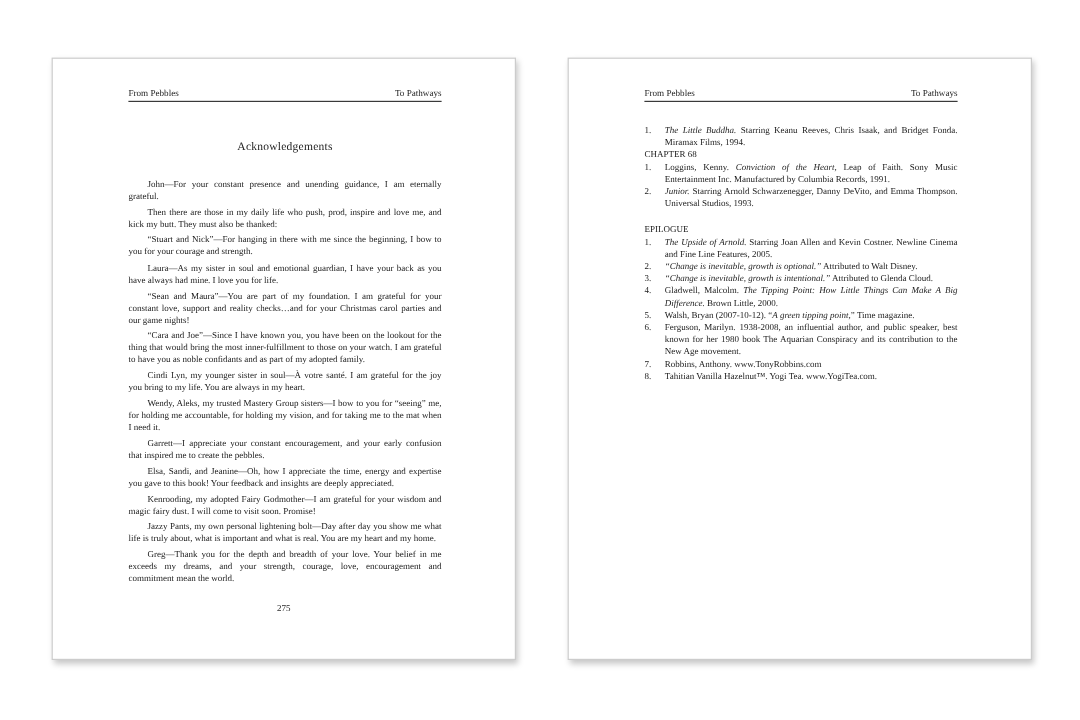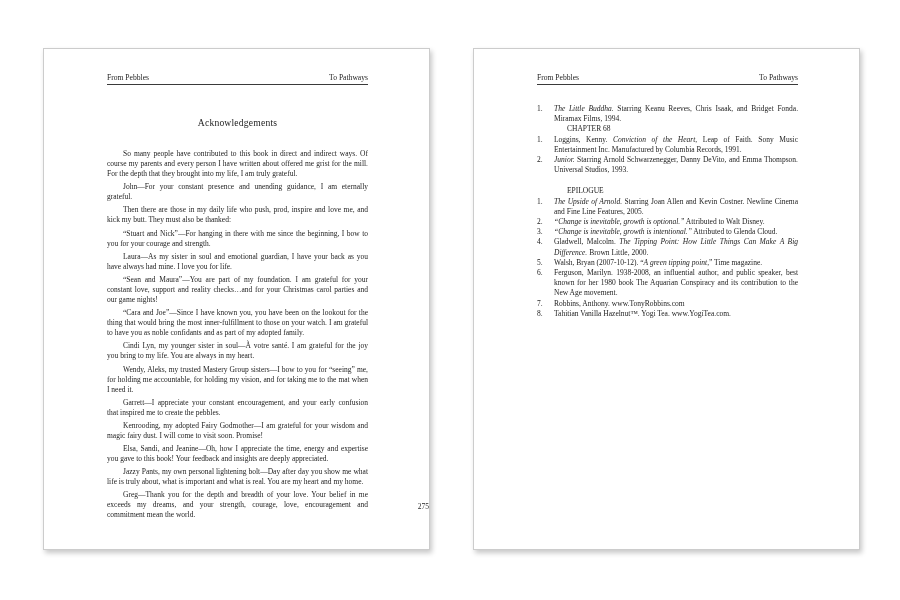--- a/index.html
+++ b/index.html
@@ -67,58 +67,57 @@
   .ref-row { display: flex; }
   .ref-num {
     flex: none;
     width: 17px;
   }
   .ref-text {
     flex: 1;
     text-align: justify;
   }
   .section-heading {
-    margin-left: 30px;
+    margin-left: 0;
   }
   .section-gap { height: 11px; }
   .page-number {
     position: absolute;
     bottom: 38px;
     left: 0;
     right: 0;
-    text-align: right;
+    text-align: center;
     font-size: 7.5px;
     color: #2a2a2a;
   }
 </style>
 </head>
 <body>
 
 <div class="canvas" style="--paper: #ffffff; --ink: #1c1c1c; --page-border: #cccccc;">
 
   <div class="page page-left">
     <div class="page-inner">
       <div class="running-header">
         <span>From Pebbles</span>
         <span>To Pathways</span>
       </div>
       <div class="chapter-title">Acknowledgements</div>
       <div class="paragraphs" id="left-paragraphs">
-          <p class="para">So many people have contributed to this book in direct and indirect ways. Of course my parents and every person I have written about offered me grist for the mill. For the depth that they brought into my life, I am truly grateful.</p>
           <p class="para">John—For your constant presence and unending guidance, I am eternally grateful.</p>
           <p class="para">Then there are those in my daily life who push, prod, inspire and love me, and kick my butt. They must also be thanked:</p>
           <p class="para">“Stuart and Nick”—For hanging in there with me since the beginning, I bow to you for your courage and strength.</p>
           <p class="para">Laura—As my sister in soul and emotional guardian, I have your back as you have always had mine. I love you for life.</p>
           <p class="para">“Sean and Maura”—You are part of my foundation. I am grateful for your constant love, support and reality checks…and for your Christmas carol parties and our game nights!</p>
           <p class="para">“Cara and Joe”—Since I have known you, you have been on the lookout for the thing that would bring the most inner-fulfillment to those on your watch. I am grateful to have you as noble confidants and as part of my adopted family.</p>
           <p class="para">Cindi Lyn, my younger sister in soul—À votre santé. I am grateful for the joy you bring to my life. You are always in my heart.</p>
           <p class="para">Wendy, Aleks, my trusted Mastery Group sisters—I bow to you for “seeing” me, for holding me accountable, for holding my vision, and for taking me to the mat when I need it.</p>
           <p class="para">Garrett—I appreciate your constant encouragement, and your early confusion that inspired me to create the pebbles.</p>
+          <p class="para">Elsa, Sandi, and Jeanine—Oh, how I appreciate the time, energy and expertise you gave to this book! Your feedback and insights are deeply appreciated.</p>
           <p class="para">Kenrooding, my adopted Fairy Godmother—I am grateful for your wisdom and magic fairy dust. I will come to visit soon. Promise!</p>
-          <p class="para">Elsa, Sandi, and Jeanine—Oh, how I appreciate the time, energy and expertise you gave to this book! Your feedback and insights are deeply appreciated.</p>
           <p class="para">Jazzy Pants, my own personal lightening bolt—Day after day you show me what life is truly about, what is important and what is real. You are my heart and my home.</p>
           <p class="para">Greg—Thank you for the depth and breadth of your love. Your belief in me exceeds my dreams, and your strength, courage, love, encouragement and commitment mean the world.</p>
         </div>
     </div>
     <div class="page-number">275</div>
   </div>
 
   <div class="page page-right">
     <div class="page-inner">
       <div class="running-header">

